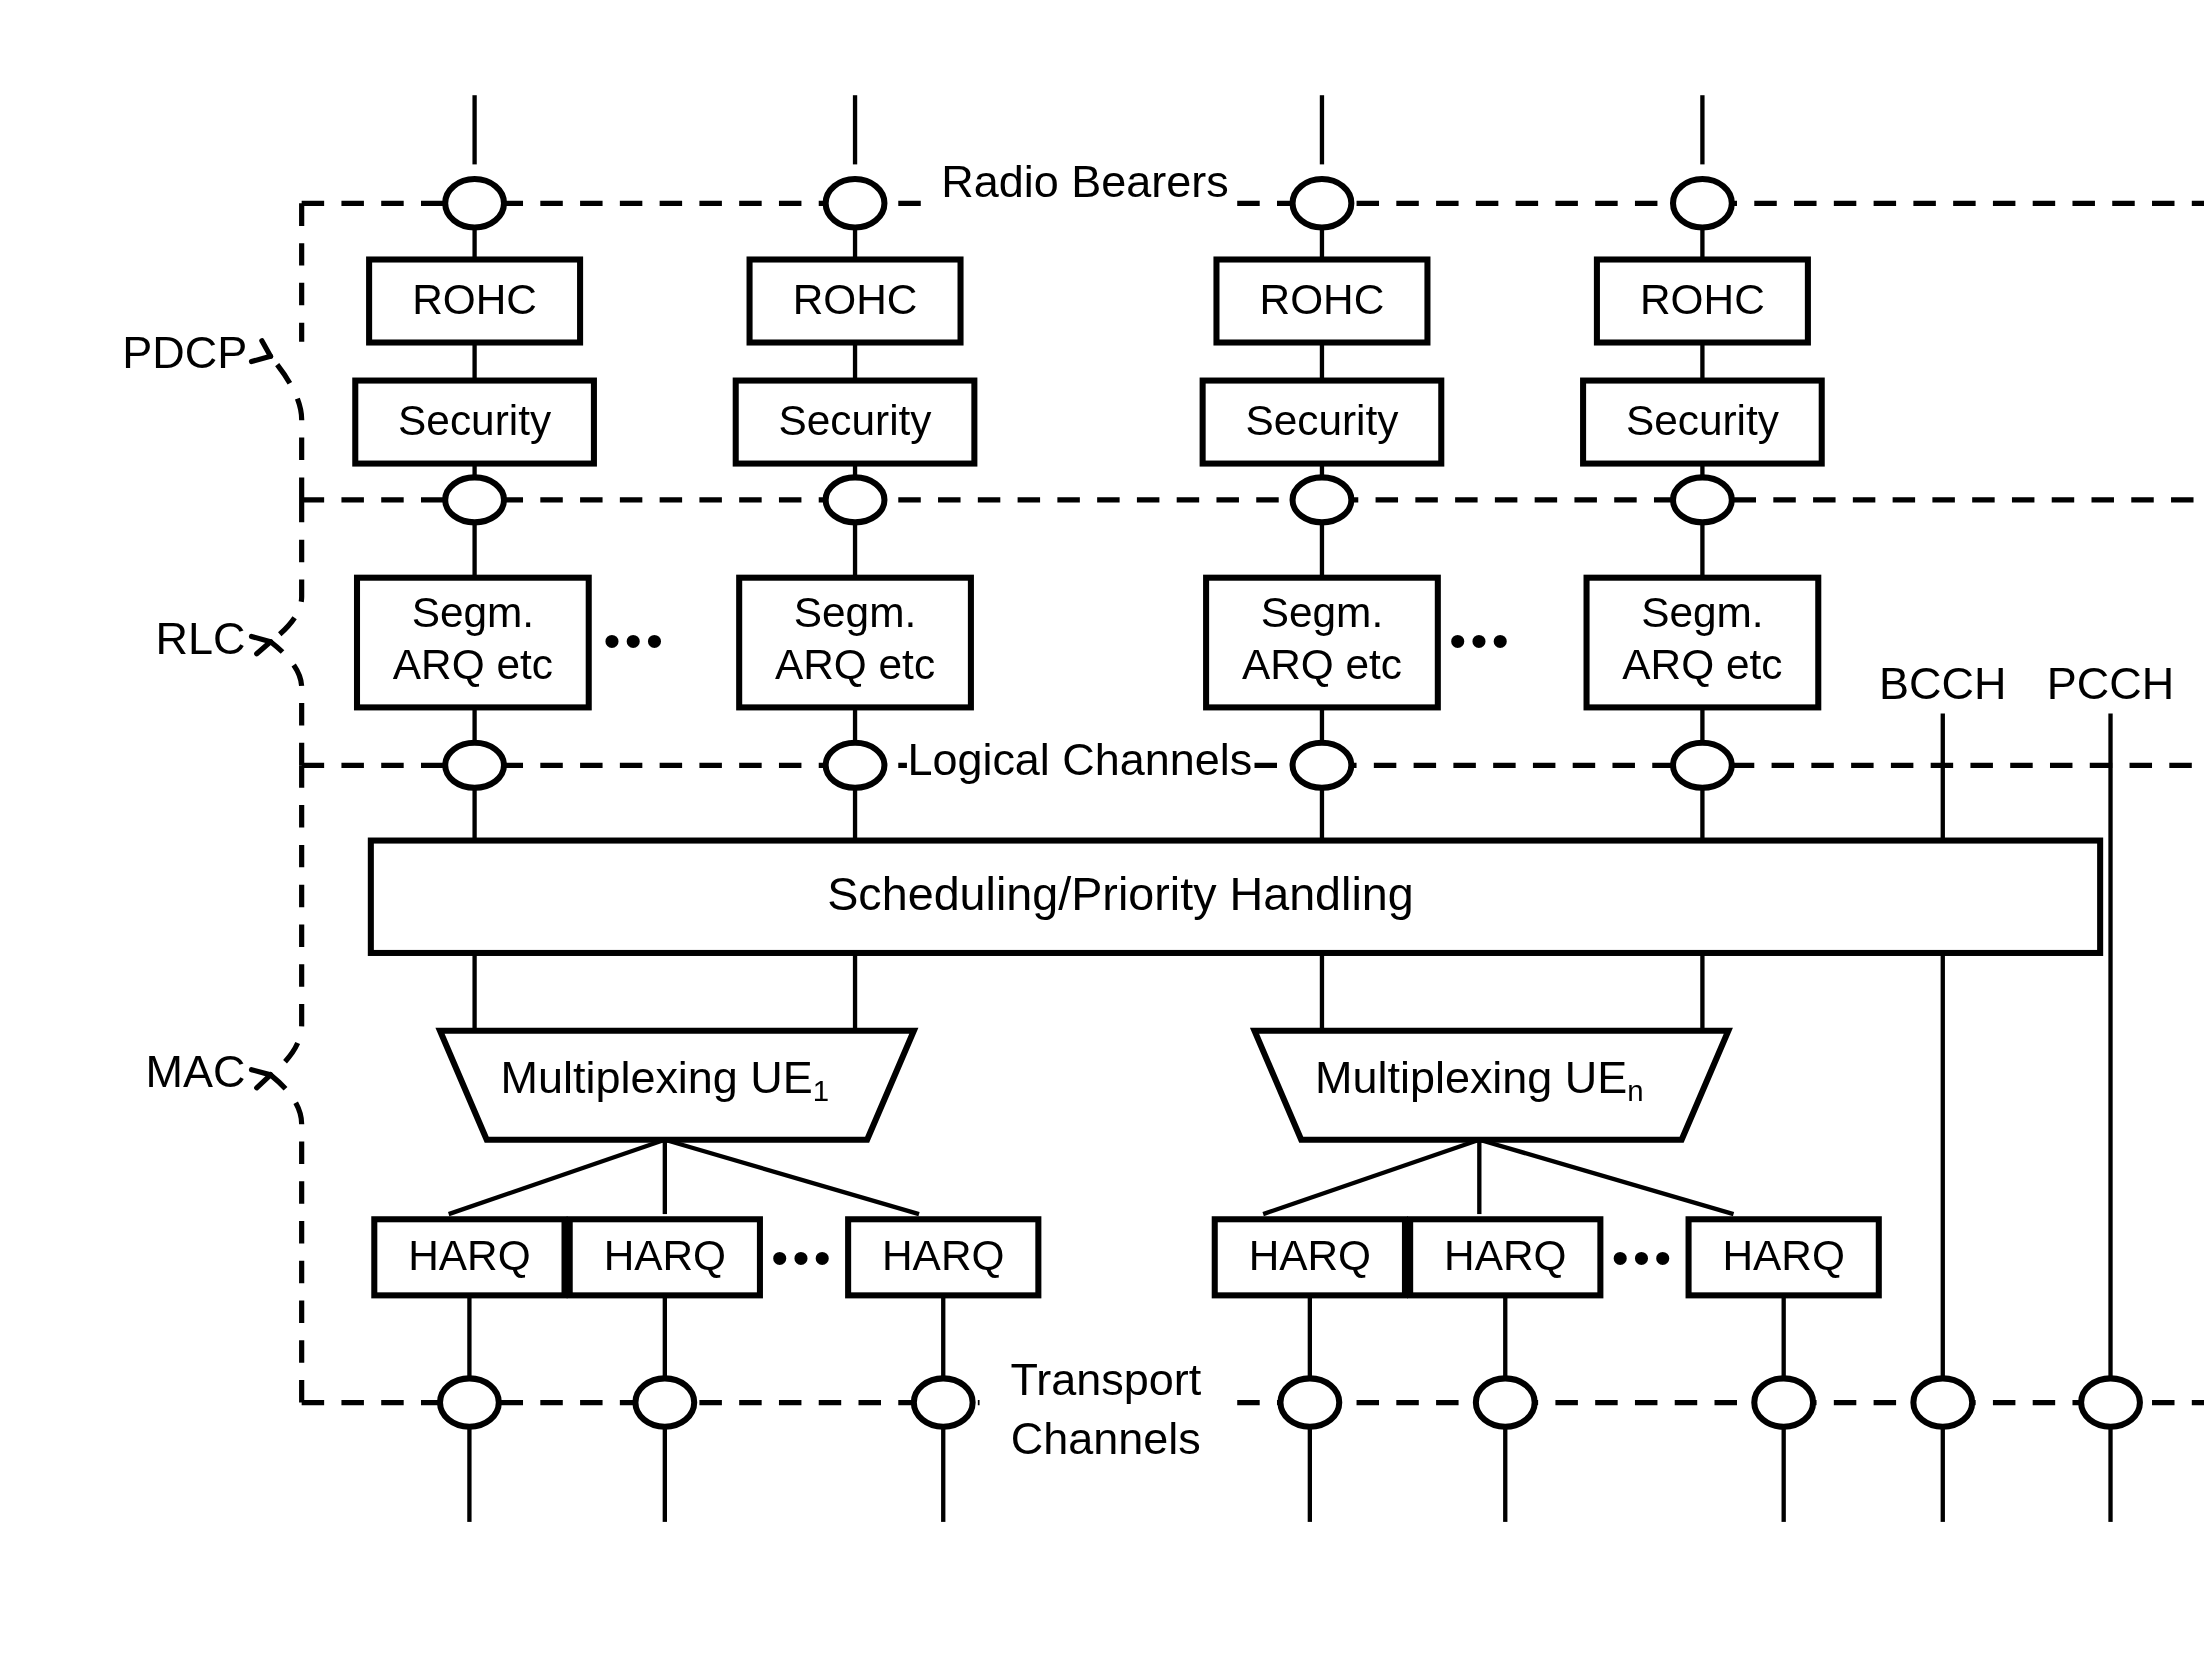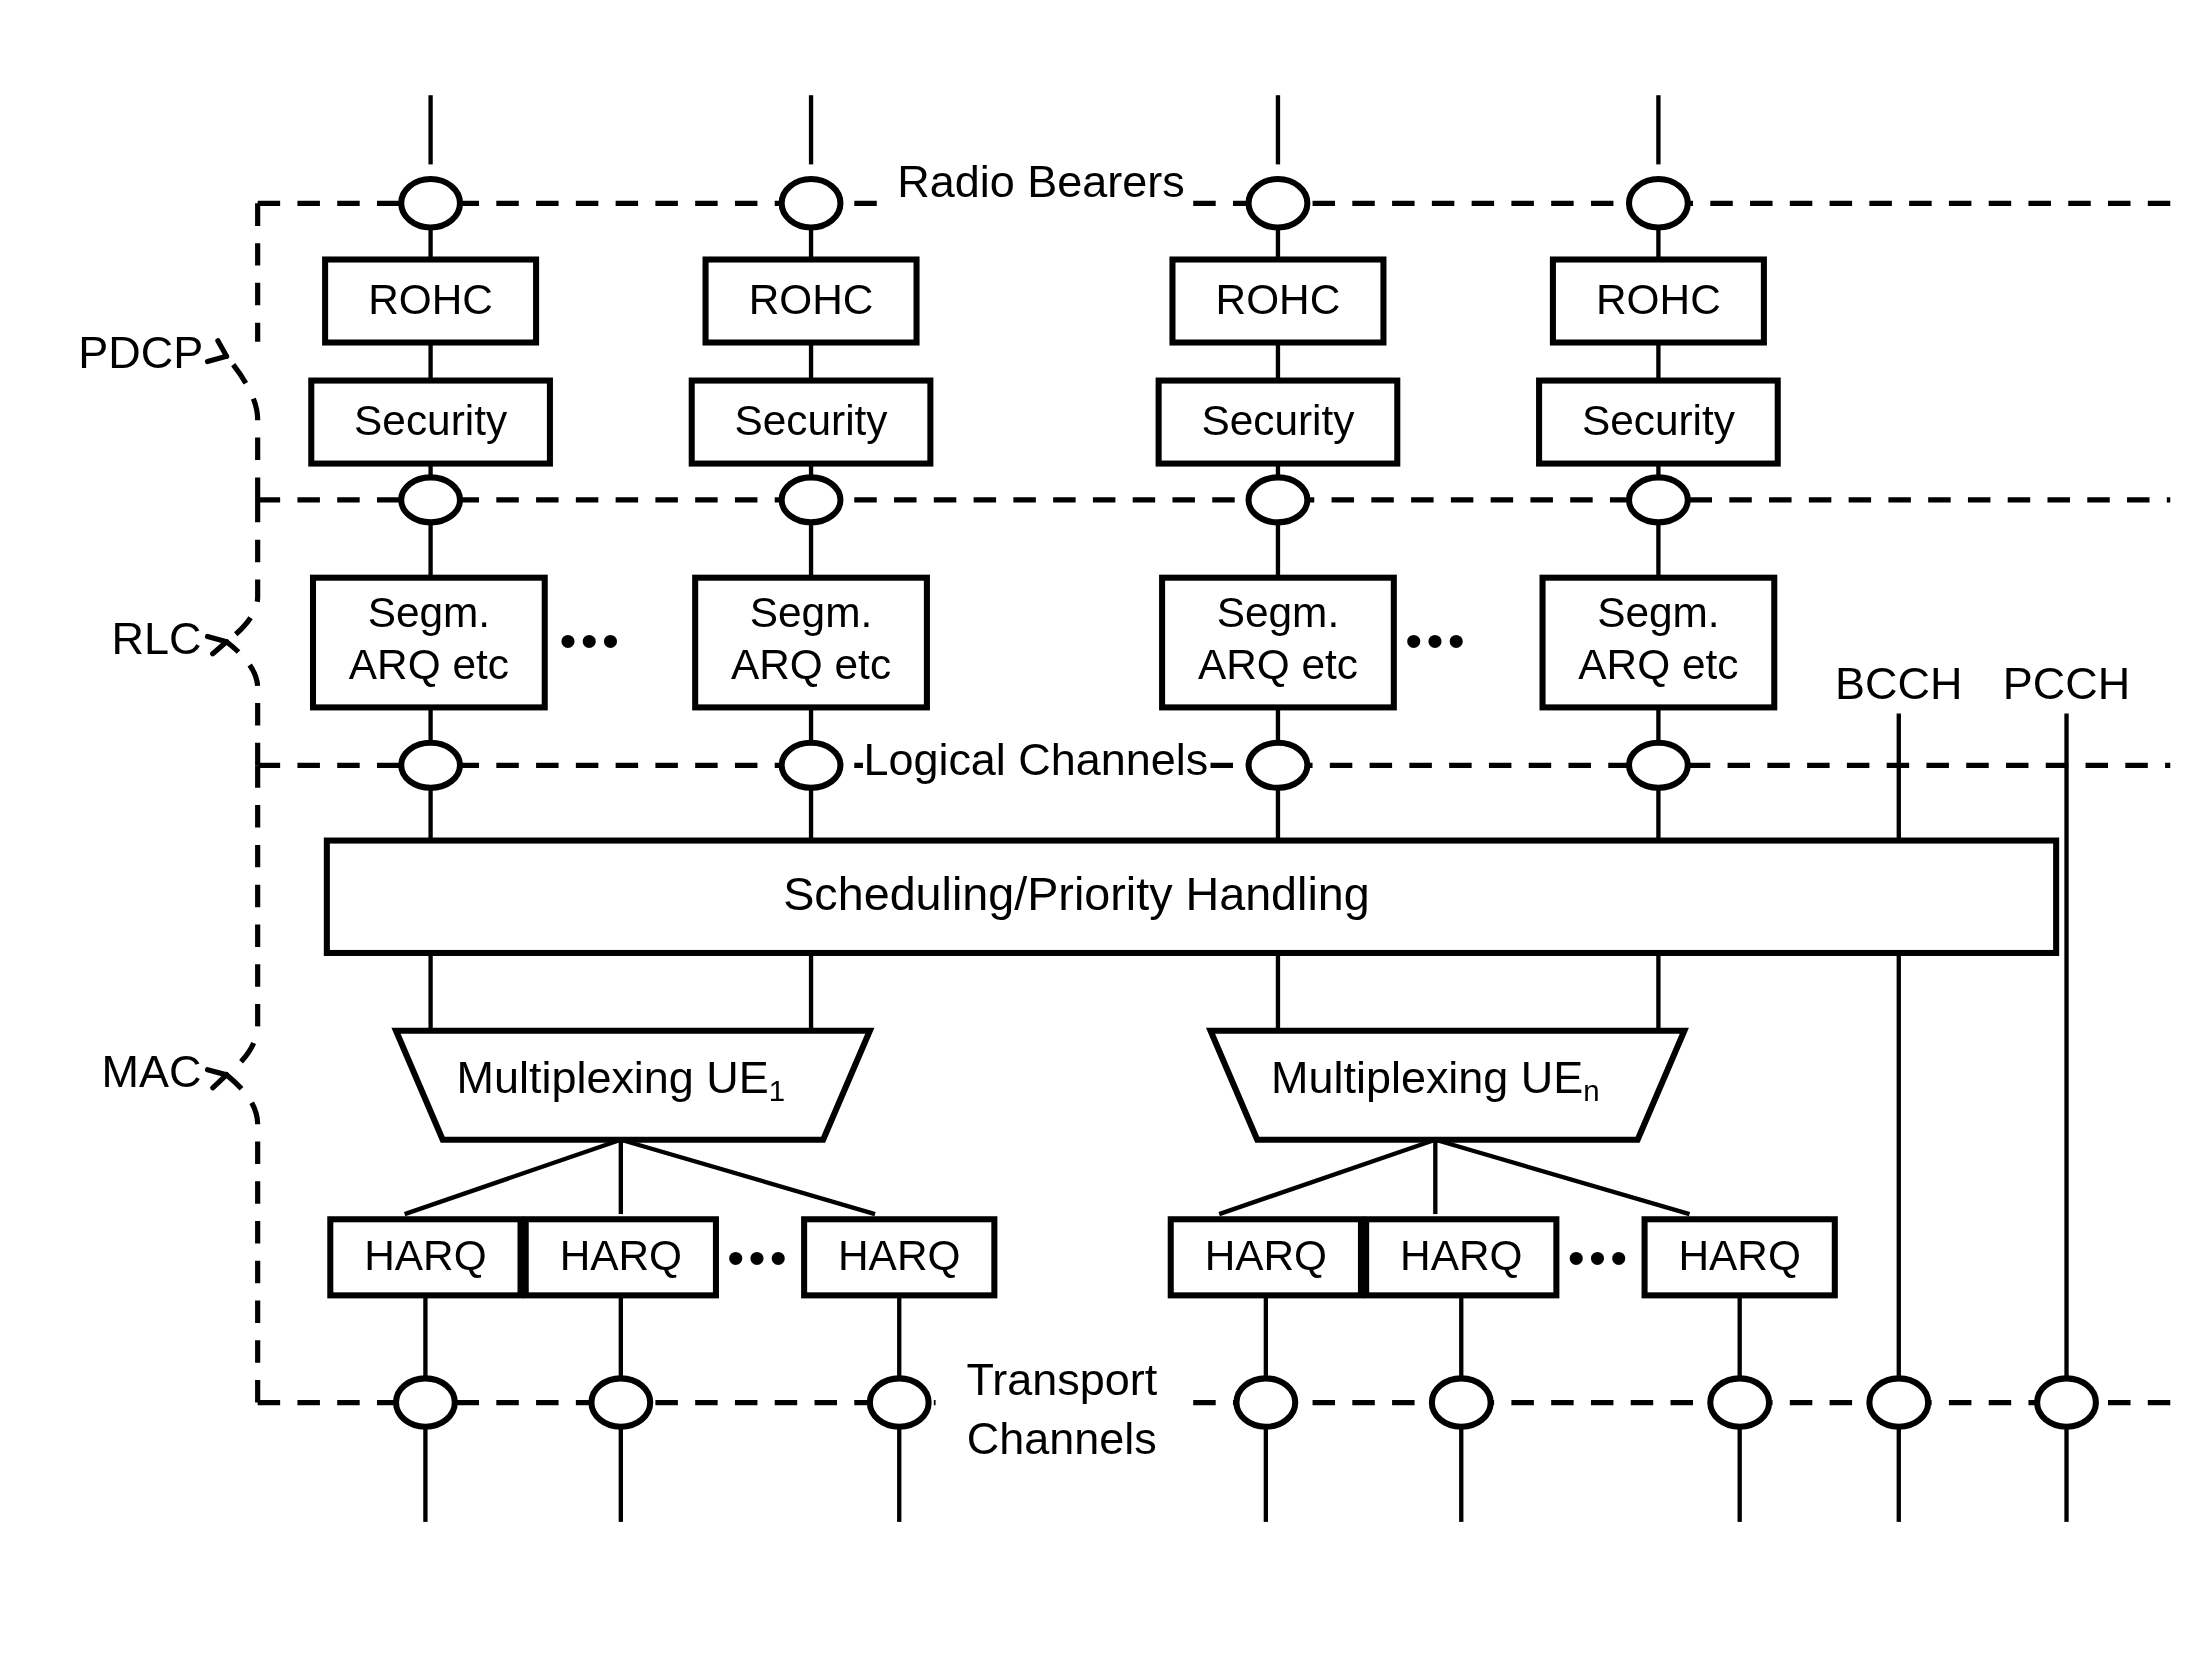--- a/index.html
+++ b/index.html
@@ -10,20 +10,21 @@
   body {
     width: 2204px;
     height: 1669px;
     font-family: "Liberation Sans", sans-serif;
     overflow: hidden;
   }
   #diagram-root {
     position: relative;
     width: 2108px;
     height: 1669px;
+    margin-left: 44px;
   }
   svg#stack-svg {
     display: block;
     width: 2204px;
     height: 1669px;
   }
   .ln          { stroke: #000000; stroke-width: 5; fill: none; stroke-linecap: butt; }
   .box         { stroke: #000000; stroke-width: 7; fill: #ffffff; }
   .trap        { stroke: #000000; stroke-width: 7; fill: #ffffff; }
   .sap         { stroke: #000000; stroke-width: 7; fill: #ffffff; }

